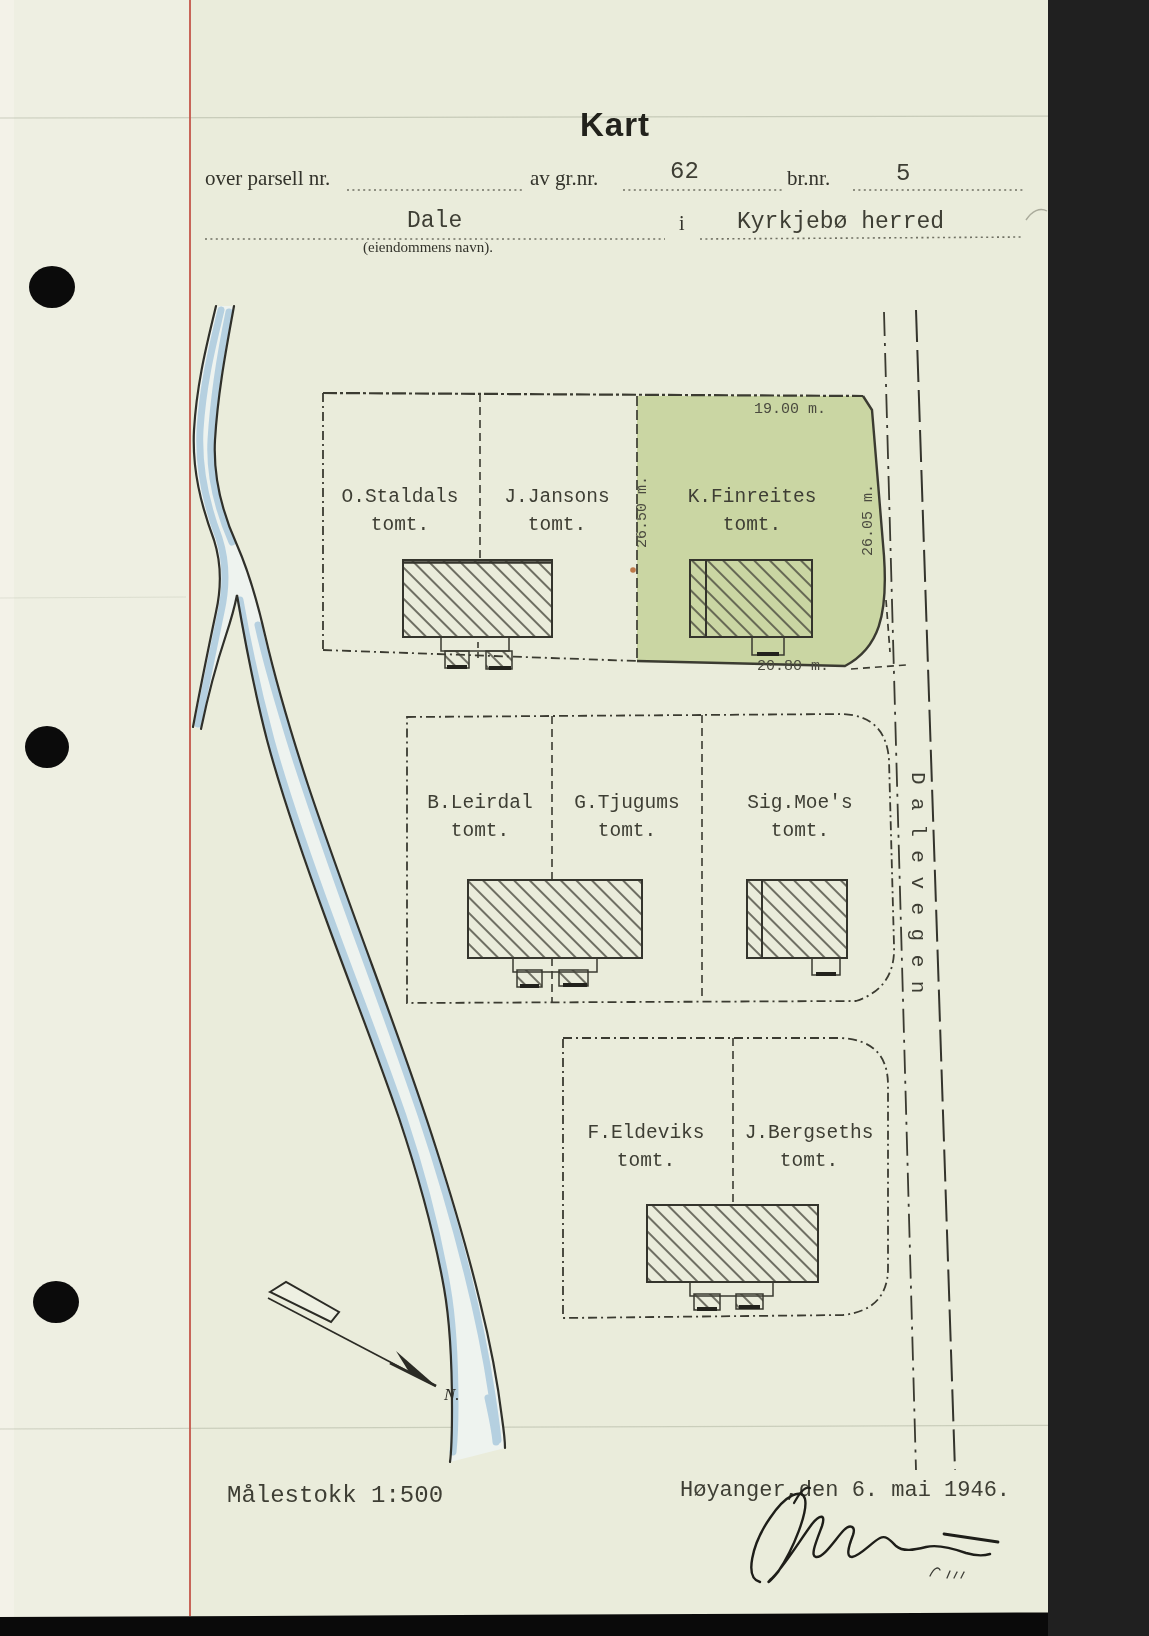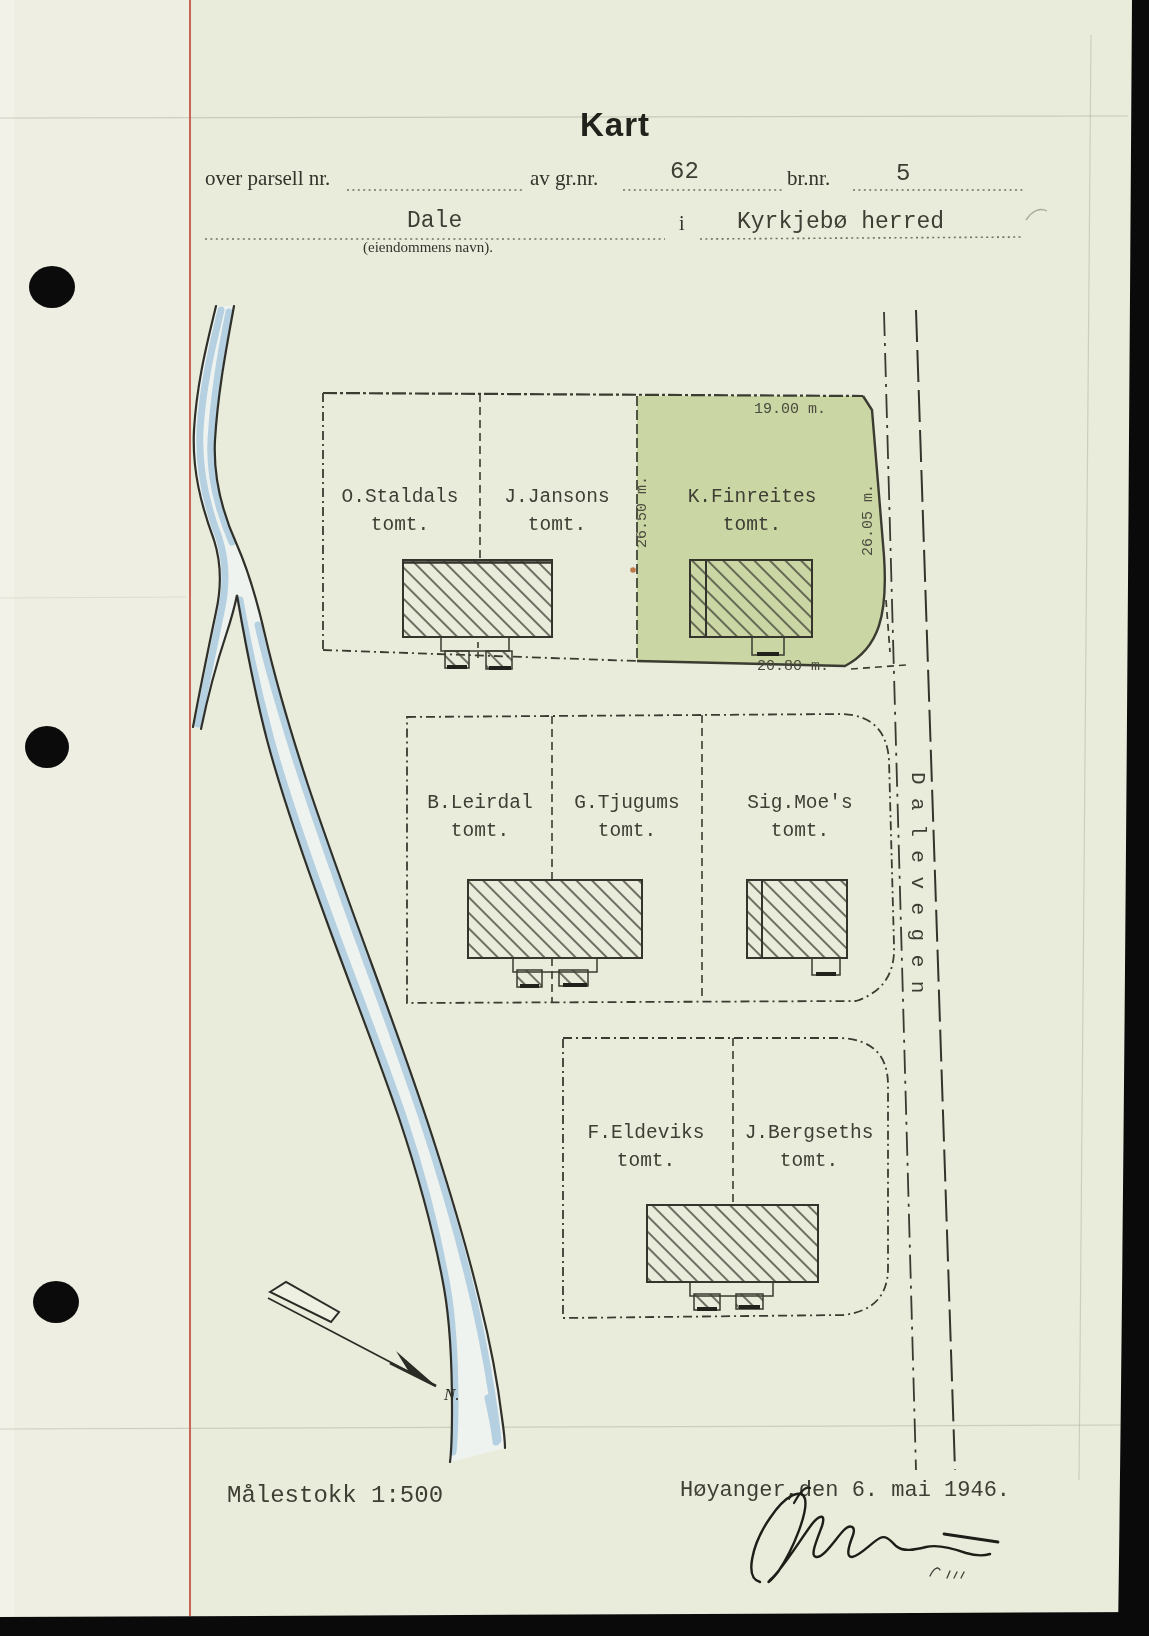--- a/index.html
+++ b/index.html
@@ -1,16 +1,16 @@
 <!DOCTYPE html>
 <html><head>
 <meta charset="utf-8">
 <style>
   html,body{margin:0;padding:0;background:#202020;}
-  .page{position:relative;width:1149px;height:1636px;overflow:hidden;background:#fde047;
+  .page{position:relative;width:1048px;height:1636px;overflow:hidden;background:#fde047;
         font-family:"Liberation Sans",sans-serif;}
   svg{display:block}
   .serif{font-family:"Liberation Serif",serif;fill:#33332b;}
   .tw{font-family:"Liberation Mono",monospace;fill:#3e3e34;}
   .twc{font-family:"Liberation Mono",monospace;fill:#3e3e34;text-anchor:middle;}
   .title{font-family:"Liberation Sans",sans-serif;font-weight:bold;fill:#22221c;letter-spacing:1px;text-anchor:middle;}
   .meas{font-family:"Liberation Mono",monospace;fill:#4a4a3f;font-size:15px;text-anchor:middle;}
   .nlab{font-family:"Liberation Serif",serif;font-style:italic;fill:#2b2b25;}
 </style>
 </head>

